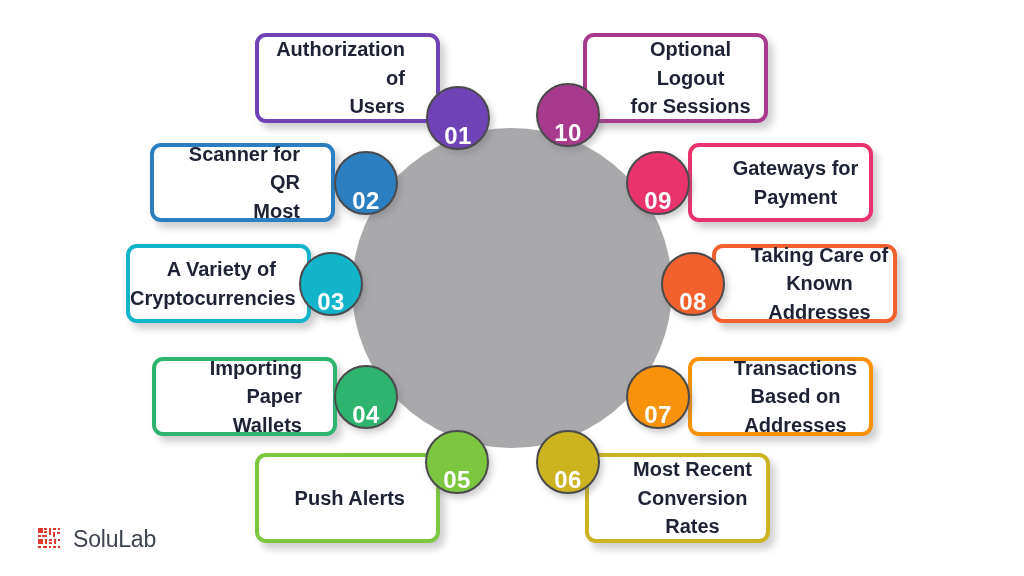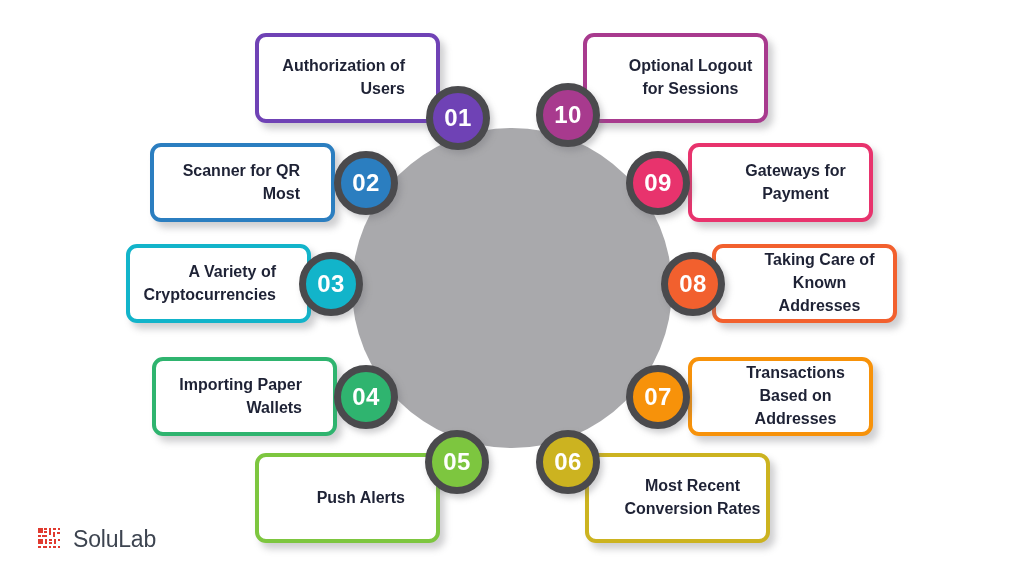--- a/index.html
+++ b/index.html
@@ -60,21 +60,21 @@
     border-style: solid;
     border-width: 4px;
     border-radius: 11px;
     box-shadow: 5px 6px 7px rgba(110, 110, 115, 0.33);
     display: flex;
     align-items: center;
     z-index: 3;
   }
   .card-text {
     color: #1e2235;
-    font-size: 16px;
+    font-size: 20px;
     font-weight: bold;
     line-height: 1.42;
     white-space: pre-line;
     width: 100%;
     box-sizing: border-box;
   }
   .card.align-right .card-text {
     text-align: right;
     padding-right: 31px;
   }
@@ -83,23 +83,23 @@
     padding-left: 30px;
   }
 
   
   .badge {
     position: absolute;
     box-sizing: border-box;
     width: 64px;
     height: 64px;
     border-radius: 50%;
-    border: 7px solid #0f172a;
-    display: flex;
-    align-items: center;
+    border: 2px solid #0f172a;
+    display: flex;
+    align-items: flex-end;
     justify-content: center;
     box-shadow: 3px 4px 6px rgba(110, 110, 115, 0.35);
     z-index: 6;
   }
   .badge-num {
     color: #ffffff;
     font-size: 24px;
     font-weight: bold;
     letter-spacing: 0.3px;
     line-height: 1;

